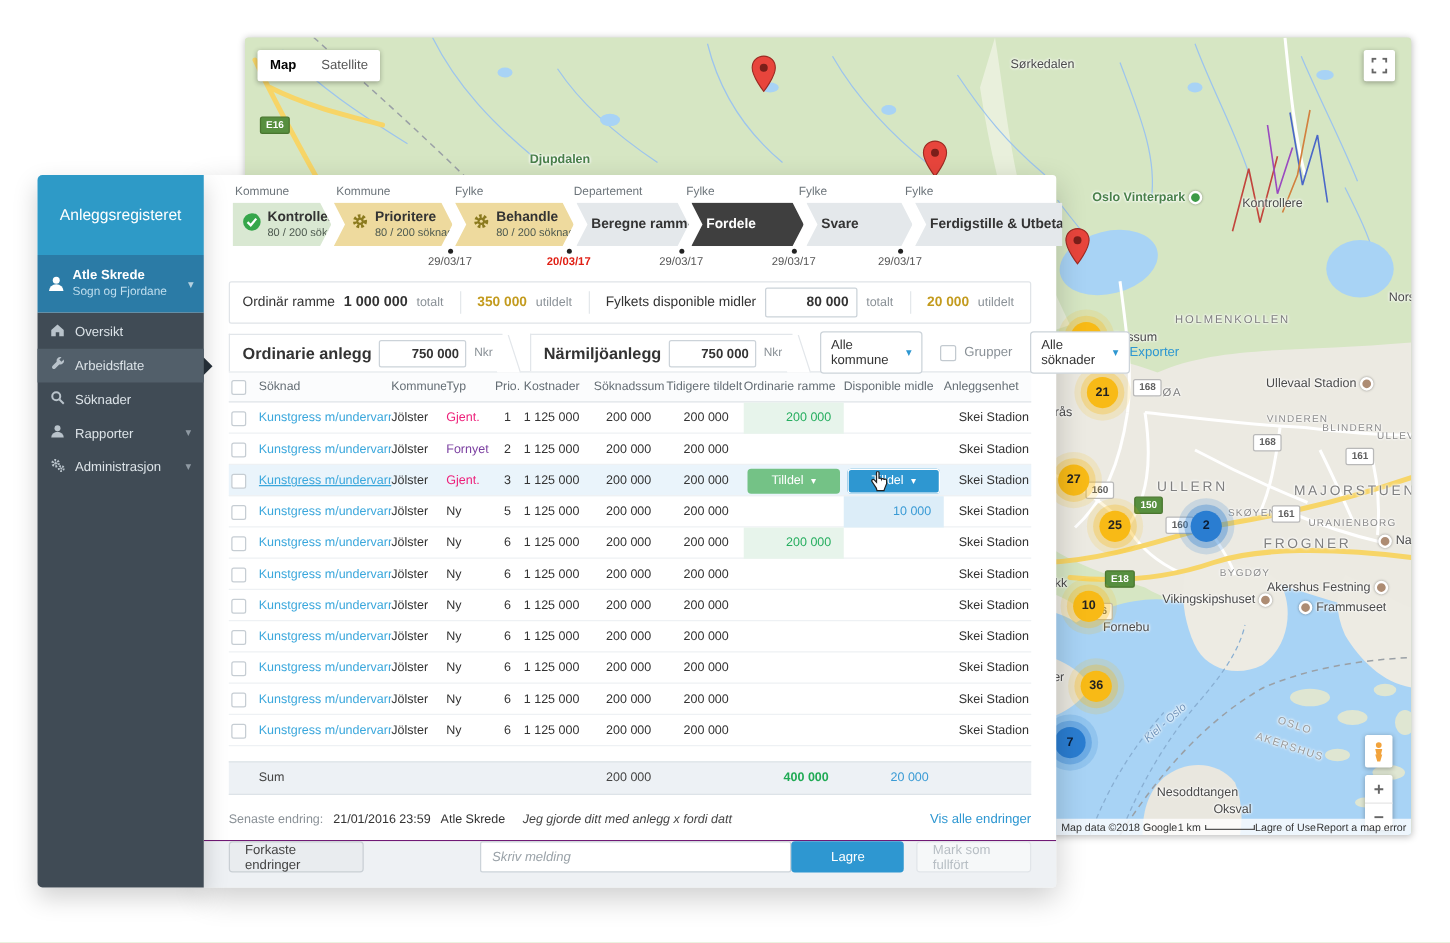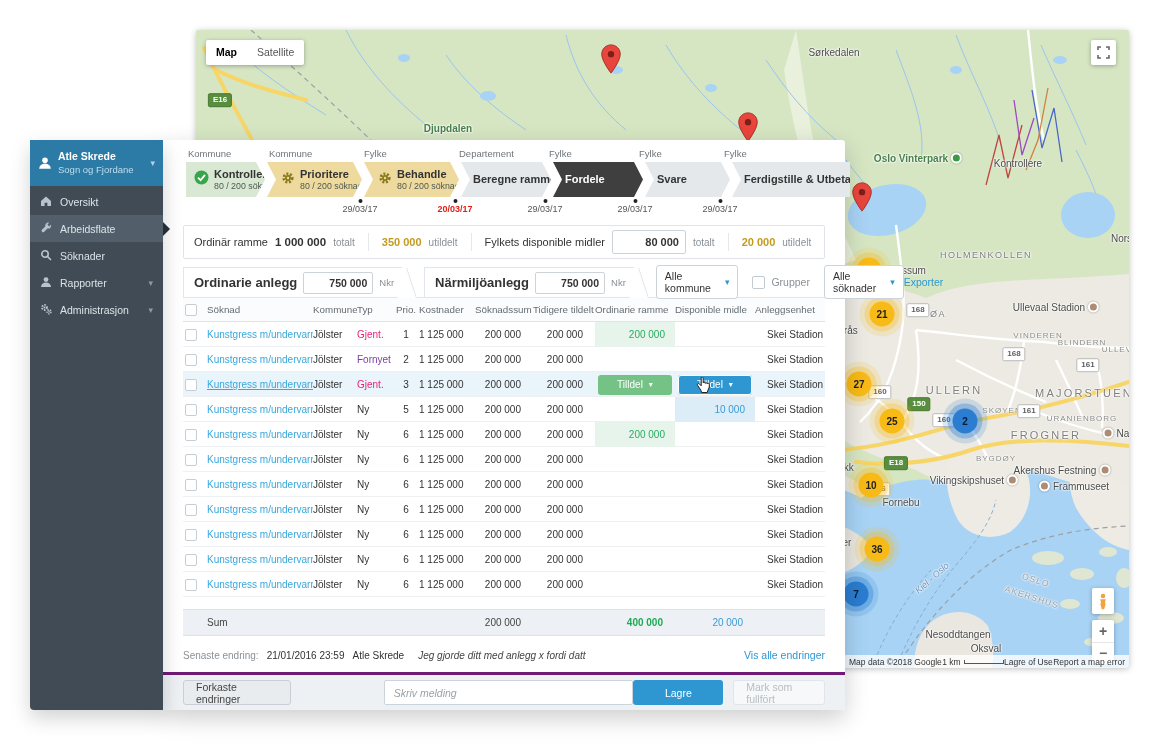--- a/index.html
+++ b/index.html
@@ -157,21 +157,21 @@
           border-bottom:1px solid #dde3e8;font-size:10px;color:#444;}
   .sum-green{color:#1faa54;font-weight:bold;}
   .sum-blue{color:#3a9bd5;}
   
   .footline{margin:13px 20px 0;display:flex;align-items:center;gap:8px;font-size:10px;color:#333;}
   .footline .gl{color:#8a9197;}
   .footline .msg{font-style:italic;color:#444;margin-left:6px;}
   .footline .link{margin-left:auto;}
   
   .bottombar{position:absolute;left:0;right:0;bottom:0;height:38px;background:#eef1f4;
-       border-top:3px solid #701a75;border-radius:0 0 3px 0;display:flex;align-items:center;padding:0 20px;}
+       border-top:1px solid #701a75;border-radius:0 0 3px 0;display:flex;align-items:flex-start;padding:0 20px;}
   .btn{height:25px;border-radius:3px;font-size:10.5px;display:flex;align-items:center;justify-content:center;
        padding:0 12px;}
   .btn-gray{background:#e9ecef;border:1px solid #c9cfd4;color:#444;}
   .melding{margin-left:93px;width:268px;height:25px;border:1px solid #ccd3d9;border-radius:2px;
        padding:0 9px;font-size:10.5px;color:#333;font-family:inherit;}
   .melding::placeholder{font-style:italic;color:#9aa2a8;}
   .btn-blue{background:#2e97d1;color:#fff;width:95px;margin-left:auto;}
   .btn-disabled{background:#f6f8f9;border:1px solid #e1e5e9;color:#b7bec4;width:97px;margin-left:10px;}
   
   .cursor{position:absolute;left:696px;top:377px;z-index:40;}
@@ -414,20 +414,21 @@
     <span class="scale">
       <span>1 km</span>
         <span class="scalebar"></span>
     </span>
     <span>Lagre of Use</span>
     <span>Report a map error</span>
   </div>
 </div>
 
 <div class="sidebar">
+  <div class="sb-head">Anleggsregisteret</div>
   <div class="sb-user">
     <svg width="14" height="14" viewBox="0 0 12 12" fill="#fff">
       <circle cx="6" cy="3.6" r="2.4"></circle>
         <path d="M1,11 a5,4.6 0 0 1 10,0 z"></path>
     </svg>
     <div class="uname">
       <div>Atle Skrede</div>
       <div class="uregion">Sogn og Fjordane</div>
     </div>
     <span class="caret">▾</span>

